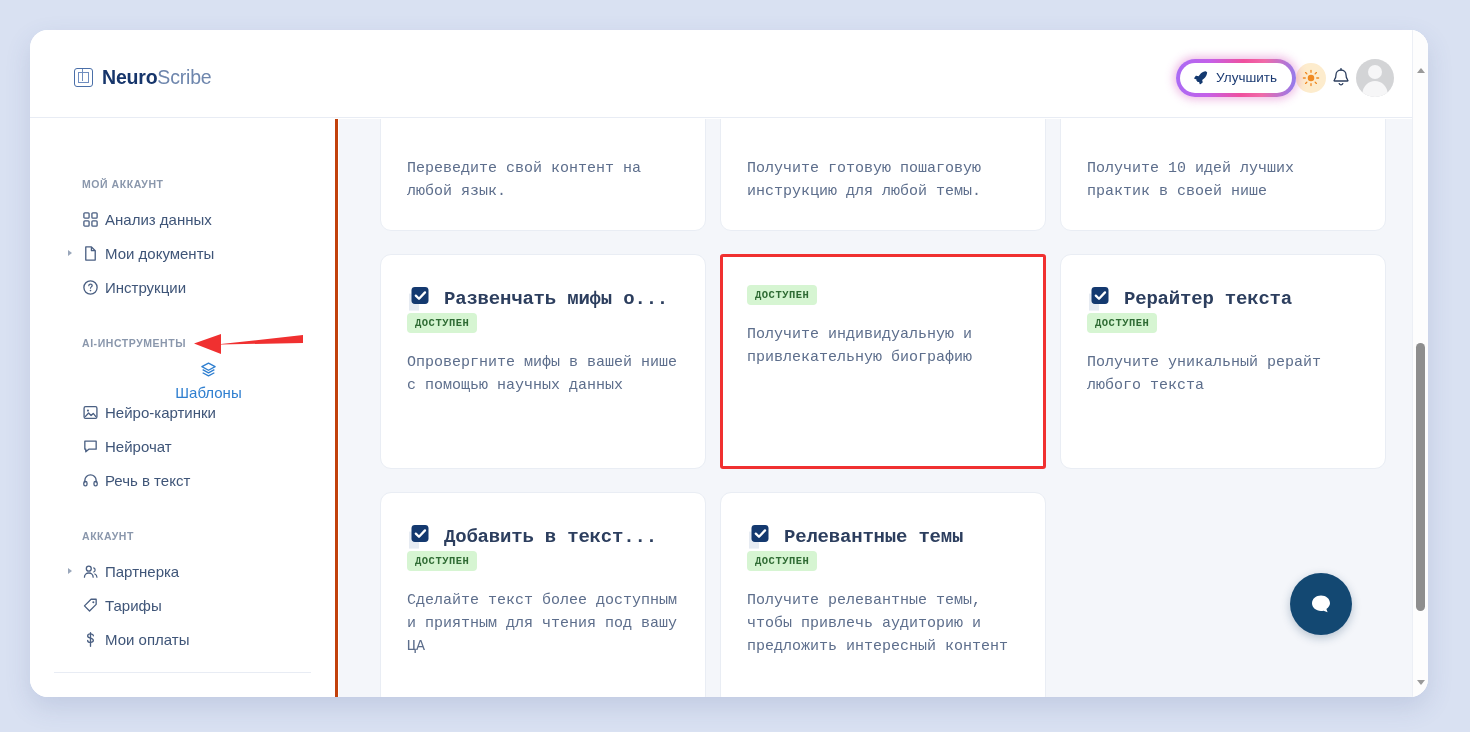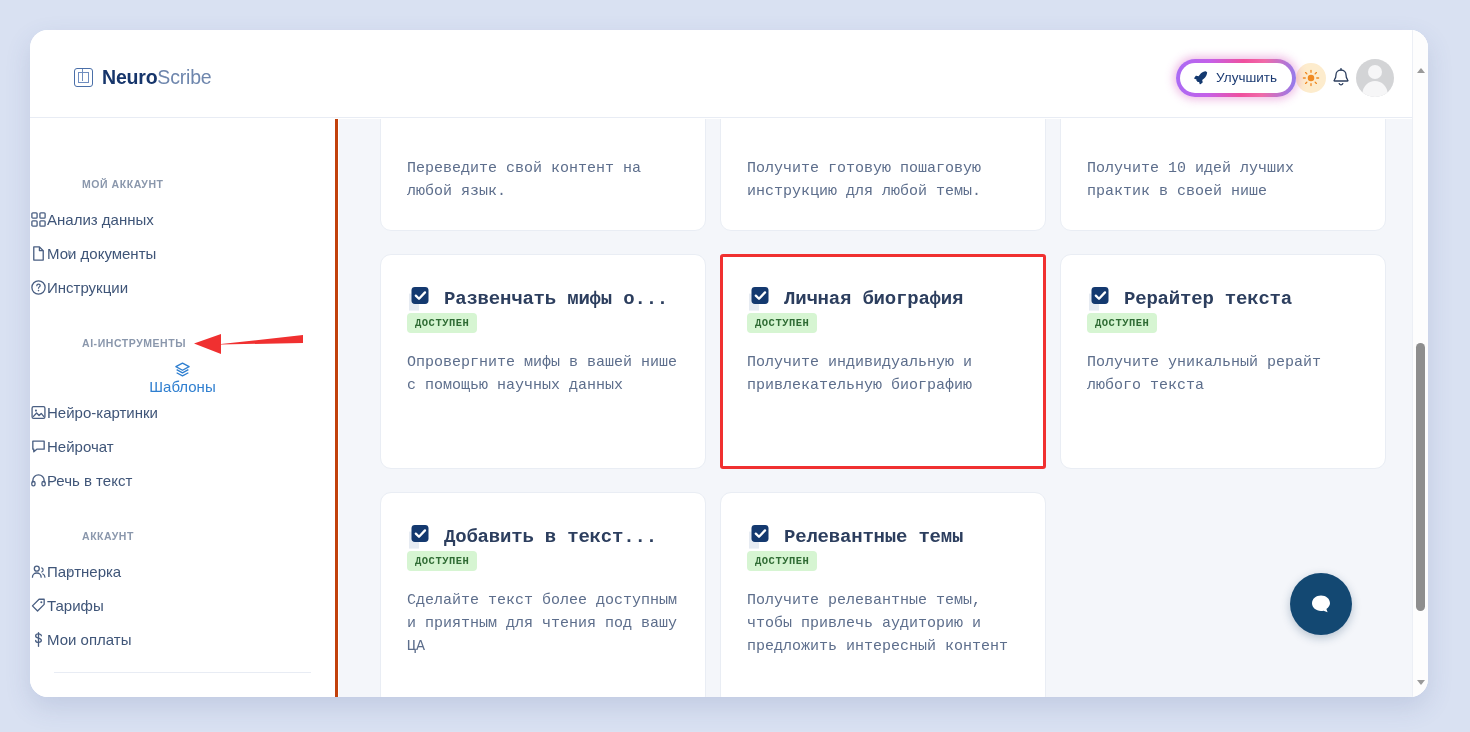--- a/index.html
+++ b/index.html
@@ -97,21 +97,21 @@
     padding: 0 0 0 0;
   }
   .group-label {
     font-size: 10.5px; font-weight: 700; letter-spacing: .55px;
     color: #8a97ac; text-transform: uppercase;
     padding: 0 0 0 52px;
   }
   .nav-group { margin-top: 0; }
   .nav-item {
     display: flex; align-items: center;
-    height: 34px; gap: 0;
+    height: 34px; padding-left: 52px; gap: 6px;
     font-size: 15px; color: #3f5578; cursor: pointer; position: relative;
   }
   .nav-item .caret {
     position: absolute; left: 38px; top: 50%; transform: translateY(-50%);
     width: 0; height: 0; border-left: 4px solid #9aa7bb;
     border-top: 3.2px solid transparent; border-bottom: 3.2px solid transparent;
   }
   .nav-item.active { color: #2f7fd0; }
   .nav-ico { width: 17px; height: 17px; flex: none; display: block; }
   .nav-label { white-space: nowrap; }
@@ -377,28 +377,20 @@
               <rect x="4.5" y="2" width="17" height="17" rx="3.4" fill="#14396f"></rect>
               <path d="m8.8 10.6 3.2 3.2 6-6.4" fill="none" stroke="#fff" stroke-width="2.3" stroke-linecap="round" stroke-linejoin="round"></path>
             </svg>
             <div class="card-title">Развенчать мифы о...</div>
           </div>
           <div class="badge">Доступен</div>
           <div class="card-desc">Опровергните мифы в вашей нише с помощью научных данных</div>
         </div>
 
         <div class="card highlight">
-          <div class="card-head">
-            <svg class="doc-ico" viewBox="0 0 26 28">
-              <path d="M2 8.6h10v17H2z" fill="#e6ebf2"></path>
-              <rect x="4.5" y="2" width="17" height="17" rx="3.4" fill="#14396f"></rect>
-              <path d="m8.8 10.6 3.2 3.2 6-6.4" fill="none" stroke="#fff" stroke-width="2.3" stroke-linecap="round" stroke-linejoin="round"></path>
-            </svg>
-            <div class="card-title">Личная биография</div>
-          </div>
           <div class="badge">Доступен</div>
           <div class="card-desc">Получите индивидуальную и привлекательную биографию</div>
         </div>
 
         <div class="card">
           <div class="card-head">
             <svg class="doc-ico" viewBox="0 0 26 28">
               <path d="M2 8.6h10v17H2z" fill="#e6ebf2"></path>
               <rect x="4.5" y="2" width="17" height="17" rx="3.4" fill="#14396f"></rect>
               <path d="m8.8 10.6 3.2 3.2 6-6.4" fill="none" stroke="#fff" stroke-width="2.3" stroke-linecap="round" stroke-linejoin="round"></path>

